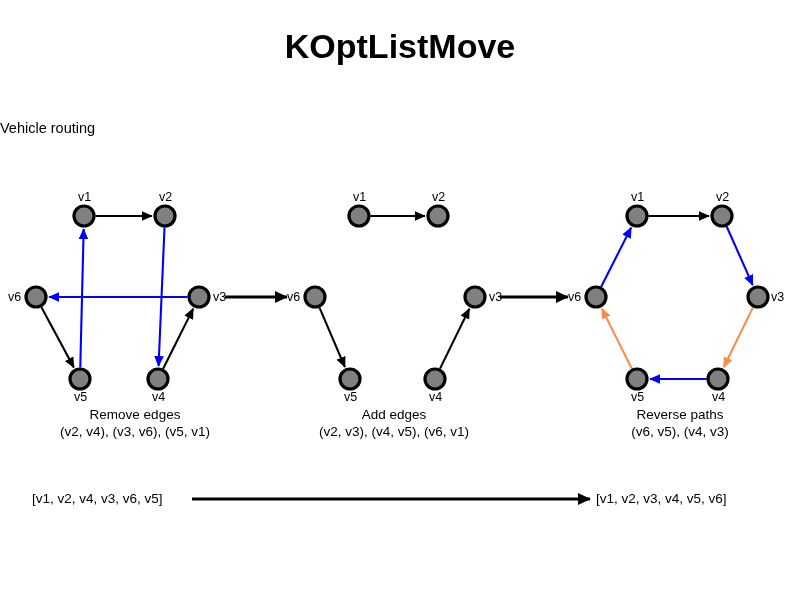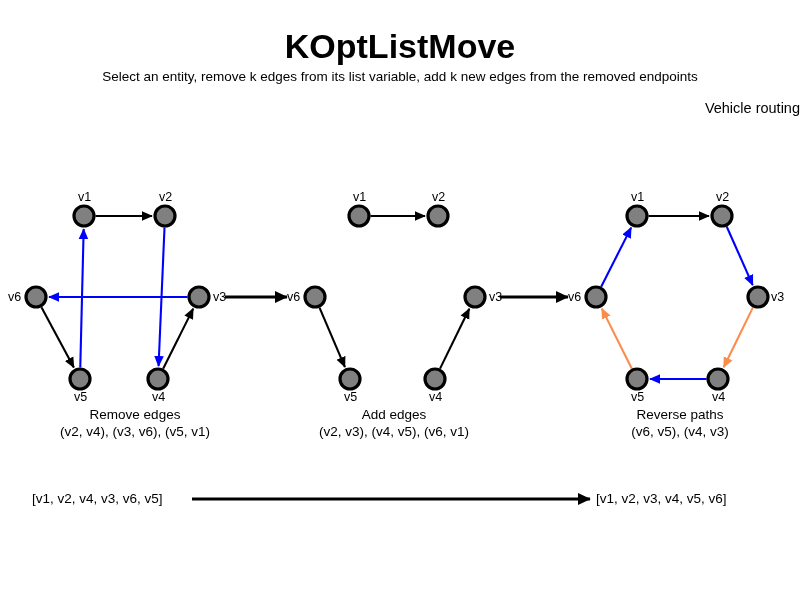--- a/index.html
+++ b/index.html
@@ -37,23 +37,23 @@
     left: 0;
     top: 68px;
     width: 800px;
     text-align: center;
     font-size: 13.5px;
     line-height: 18px;
   }
   .section-label {
     position: absolute;
     left: 0;
-    top: 98px;
+    top: 118px;
     width: 800px;
-    text-align: right;
+    text-align: left;
     font-size: 14.5px;
     line-height: 20px;
   }
   svg.canvas {
     position: absolute;
     left: 0;
     top: 0;
     width: 800px;
     height: 600px;
   }
@@ -73,21 +73,20 @@
     font-size: 13.5px;
     fill: #000000;
   }
 </style>
 </head>
 <body>
 
 <div id="root">
 
   <div class="title">KOptListMove</div>
-  <div class="subtitle">Select an entity, remove k edges from its list variable, add k new edges from the removed endpoints</div>
   <div class="section-label">Vehicle routing</div>
 
   <svg class="canvas" viewBox="0 0 800 600">
     <defs>
       <marker id="ah-black" viewBox="0 0 10 10" refX="9.2" refY="5" markerWidth="5.2" markerHeight="5.2" orient="auto-start-reverse">
         <path d="M 0 0.6 L 10 5 L 0 9.4 z" fill="#000000"></path>
       </marker>
       <marker id="ah-blue" viewBox="0 0 10 10" refX="9.2" refY="5" markerWidth="5.2" markerHeight="5.2" orient="auto-start-reverse">
         <path d="M 0 0.6 L 10 5 L 0 9.4 z" fill="#0000ff"></path>
       </marker>

